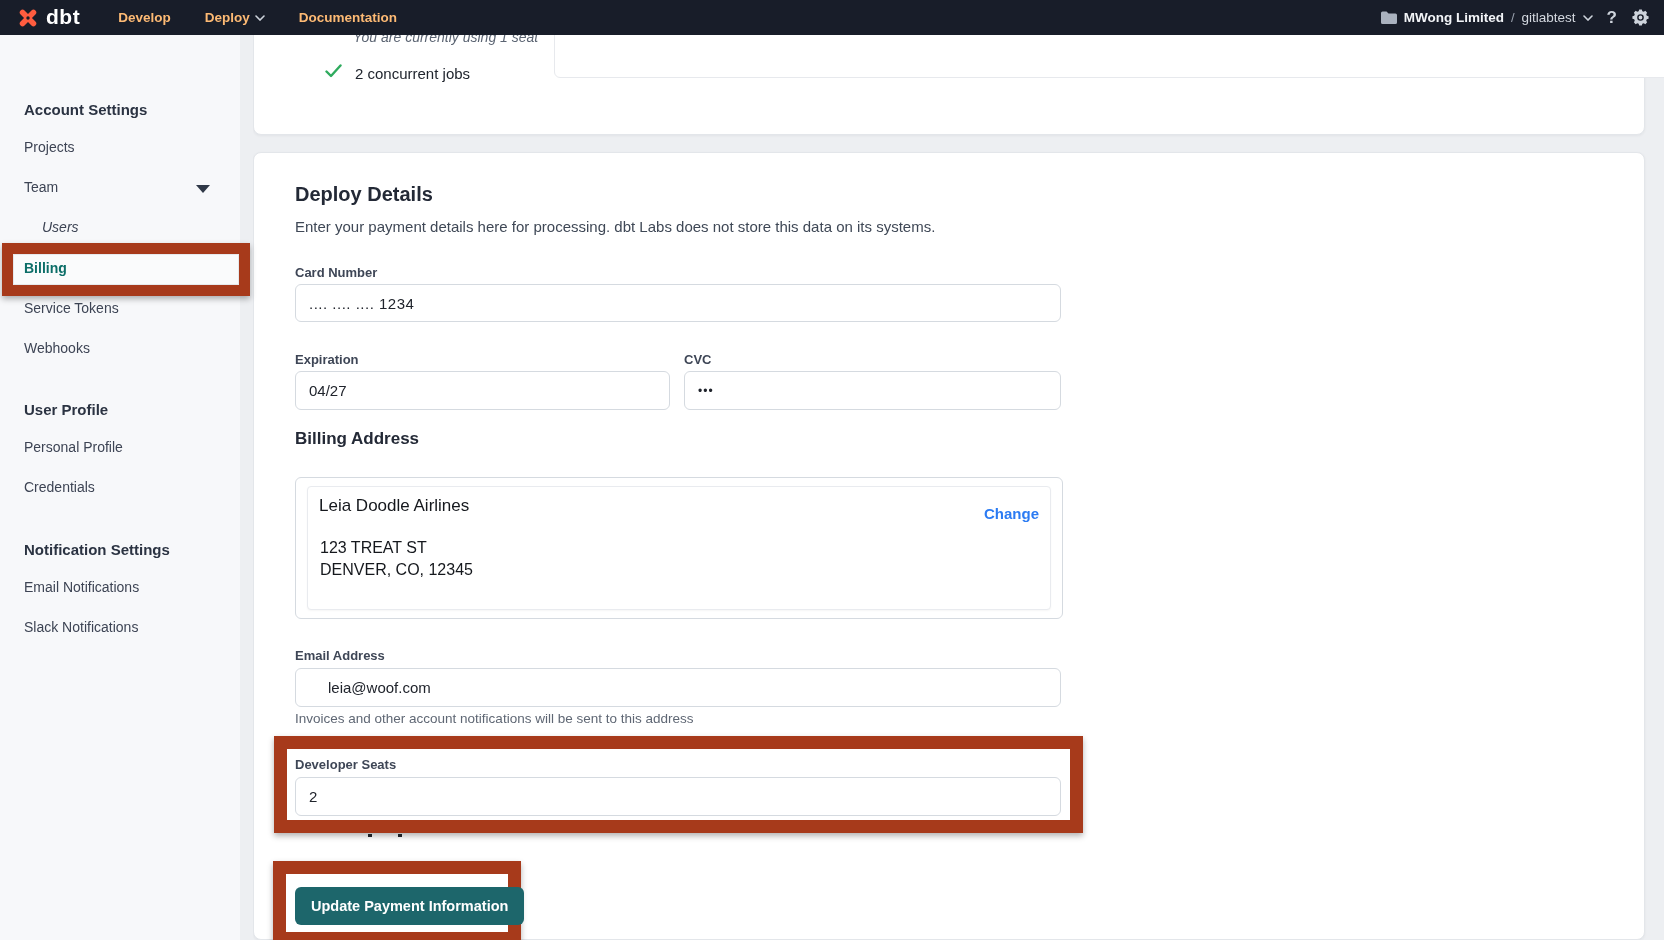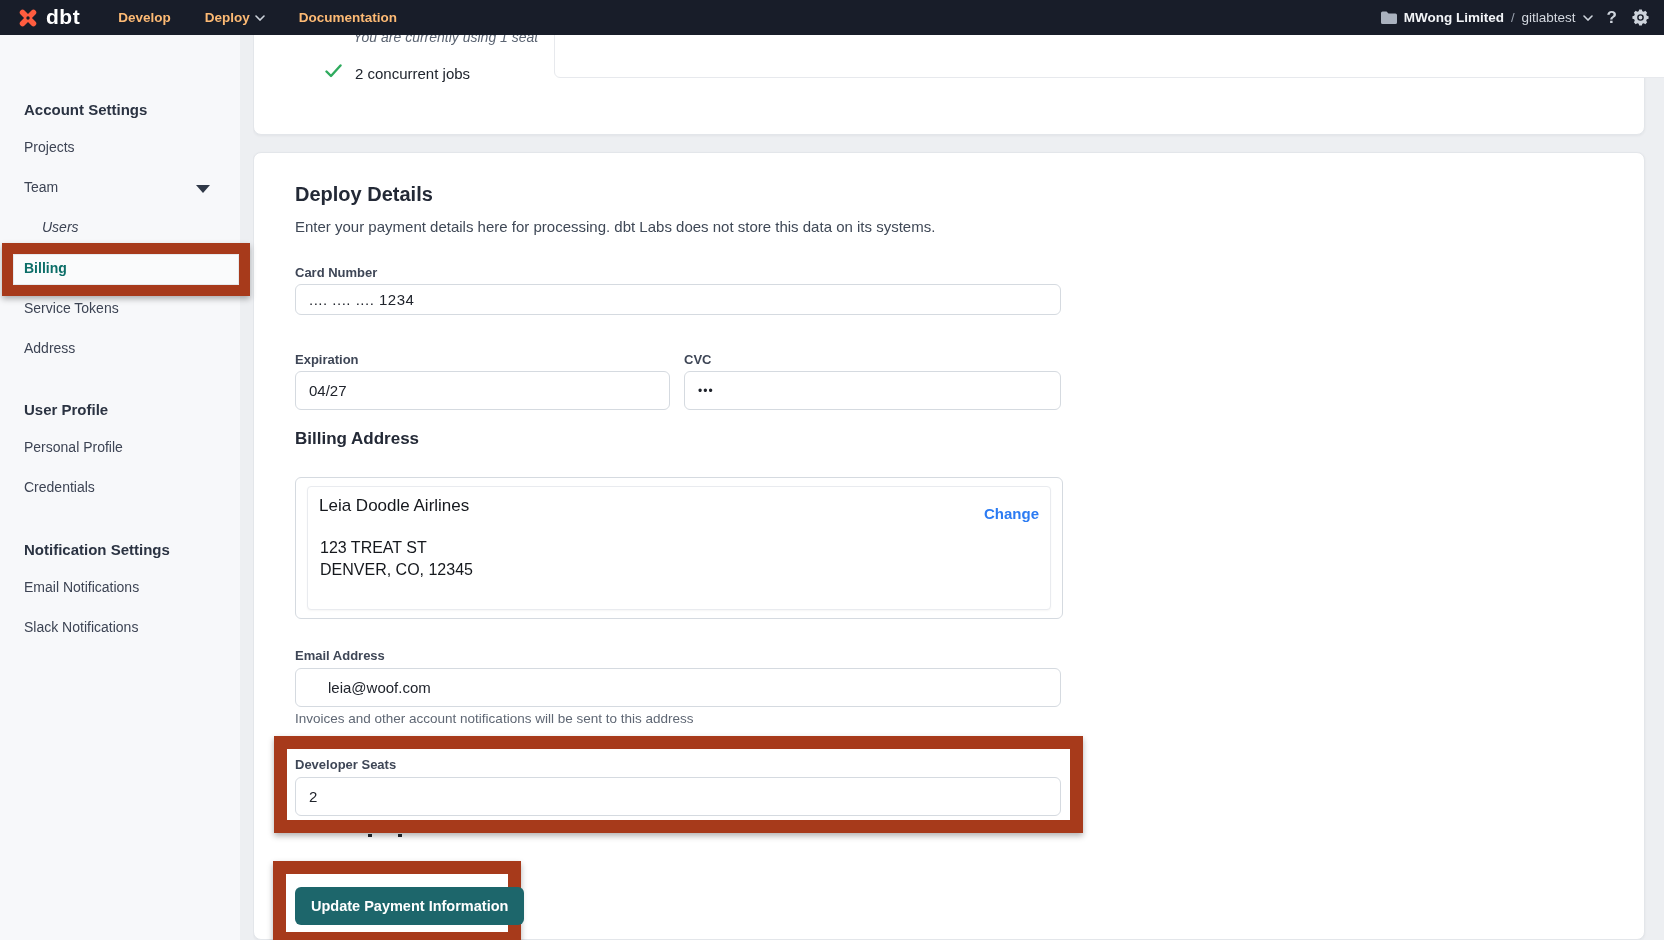--- a/index.html
+++ b/index.html
@@ -92,21 +92,21 @@
     <span class="jobs-label">2 concurrent jobs</span>
   </div>
 
   <div class="card pay-card"></div>
 
   <div class="pay-title">Deploy Details</div>
   <div class="pay-sub">Enter your payment details here for processing. dbt Labs does not store this data on its systems.</div>
 
   <div class="fld">
     <label class="fld-label" style="left:295px; top:265px;">Card Number</label>
-    <input style="left: 295px; top: 284px; width: 766px; height: 31px; letter-spacing: 0.5px;" value=".... .... .... 1234">
+    <input style="left: 295px; top: 284px; width: 766px; height: 38px; letter-spacing: 0.5px;" value=".... .... .... 1234">
 
     <label class="fld-label" style="left:295px; top:352px;">Expiration</label>
     <input style="left: 295px; top: 371px; width: 375px; height: 39px;" value="04/27">
 
     <label class="fld-label" style="left:684px; top:352px;">CVC</label>
     <input style="left: 684px; top: 371px; width: 377px; height: 39px; font-size: 12px; letter-spacing: 1px;" value="•••">
   </div>
 
   <div class="ba-title">Billing Address</div>
   <div class="addr-outer"></div>
@@ -140,21 +140,21 @@
   <div class="side-item" style="top:139px;">Projects</div>
   <div class="side-item" style="top:179px;">Team</div>
   <div class="team-caret"></div>
   <div class="side-item indent" style="top:219px;font-style:italic;">Users</div>
 
   <div class="billing-row-bg"></div>
   <div class="billing-label">Billing</div>
   <div class="annot annot-billing"></div>
 
   <div class="side-item" style="top:300px;">Service Tokens</div>
-  <div class="side-item" style="top:340px;">Address</div>
+  <div class="side-item" style="top:340px;">Webhooks</div>
 
   <div class="side-heading" style="top:401px;">User Profile</div>
   <div class="side-item" style="top:439px;">Personal Profile</div>
   <div class="side-item" style="top:479px;">Credentials</div>
 
   <div class="side-heading" style="top:541px;">Notification Settings</div>
   <div class="side-item" style="top:579px;">Email Notifications</div>
   <div class="side-item" style="top:619px;">Slack Notifications</div>
 
   <div class="navbar">

